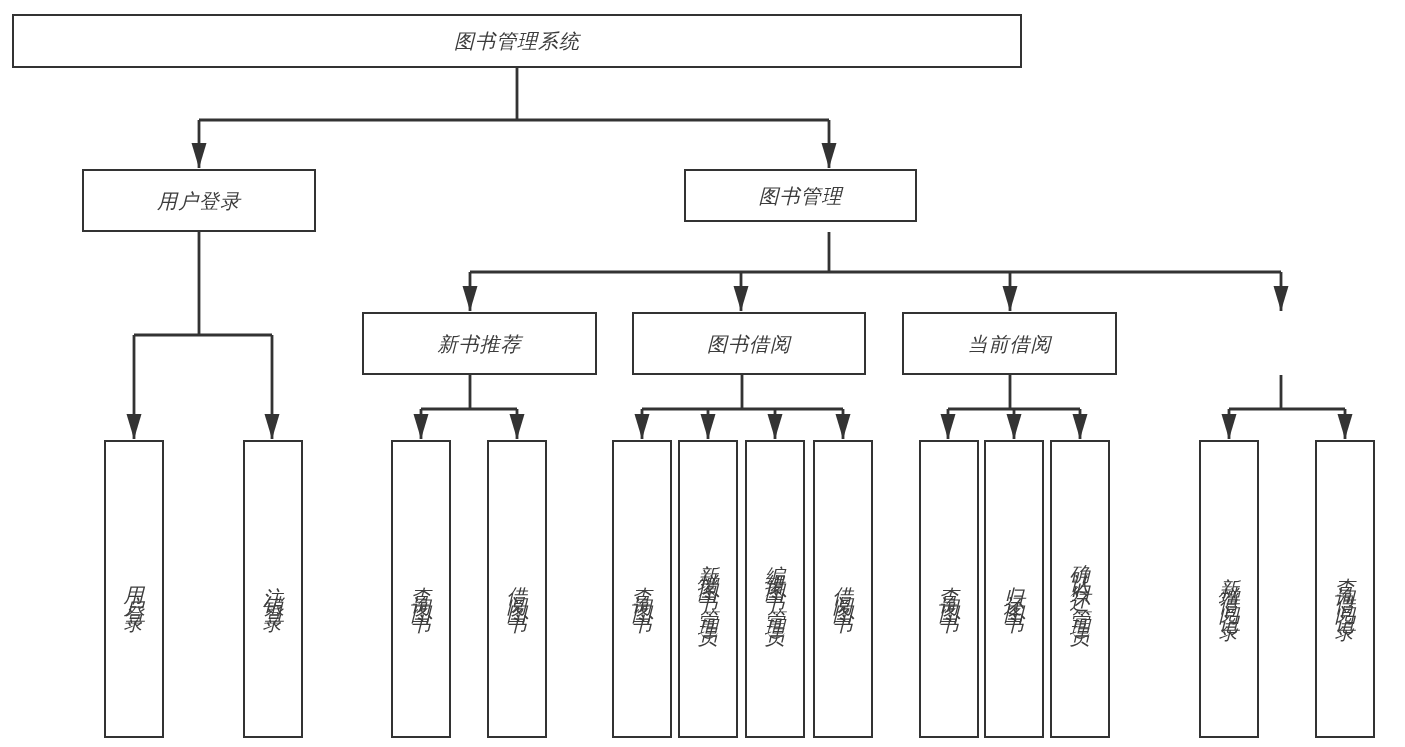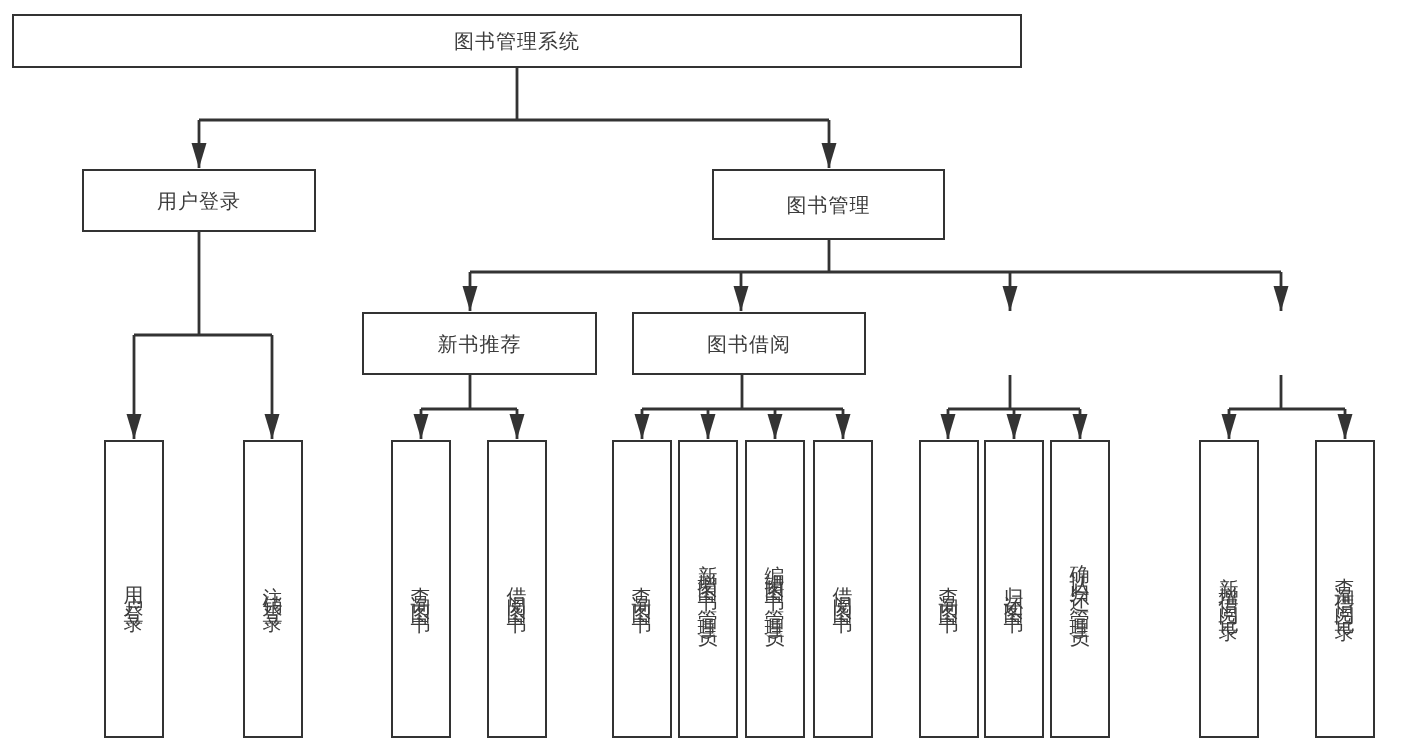--- a/index.html
+++ b/index.html
@@ -8,20 +8,21 @@
     --wm:#b5b5b5;
     --bg:#ffffff;
   }
   html,body{margin:0;padding:0;background:var(--bg);}
   #stage{
     position:relative;
     width:1405px;height:747px;
     background:var(--bg);
     overflow:hidden;
     font-family:"Liberation Sans","DejaVu Sans",sans-serif;
+    font-style:italic;
   }
   #wires{position:absolute;left:0;top:0;z-index:1;}
   #wires path.rail{fill:none;stroke:var(--line);stroke-width:2.8;}
   #wires g.arrows line{stroke:var(--line);stroke-width:2.8;marker-end:url(#arw);}
   #wires .arwp{fill:var(--line);stroke:none;}
   .box{
     position:absolute;
     box-sizing:border-box;
     background:#ffffff;
     border:2.5px solid var(--line);
@@ -93,29 +94,32 @@
     </g>
   </svg>
 
   <div class="box h" style="left:12px;top:14px;width:1010px;height:54px">
     <span>图书管理系统</span>
   </div>
 
   <div class="box h" style="left:82px;top:169px;width:234px;height:63px">
     <span>用户登录</span>
   </div>
-  <div class="box h" style="left:712px;top:169px;width:233px;height:71px">
+  <div class="box h" style="left:684px;top:169px;width:233px;height:53px">
     <span>图书管理</span>
   </div>
 
   <div class="box h" style="left:362px;top:312px;width:235px;height:63px">
     <span>新书推荐</span>
   </div>
   <div class="box h" style="left:632px;top:312px;width:234px;height:63px">
     <span>图书借阅</span>
+  </div>
+  <div class="box h" style="left:902px;top:312px;width:215px;height:63px">
+    <span>当前借阅</span>
   </div>
 
   <div class="box v" style="left:104px;top:440px;width:60px;height:298px">
     <span>用户登录</span>
   </div>
   <div class="box v" style="left:243px;top:440px;width:60px;height:298px">
     <span>注销登录</span>
   </div>
 
   <div class="box v" style="left:391px;top:440px;width:60px;height:298px">

